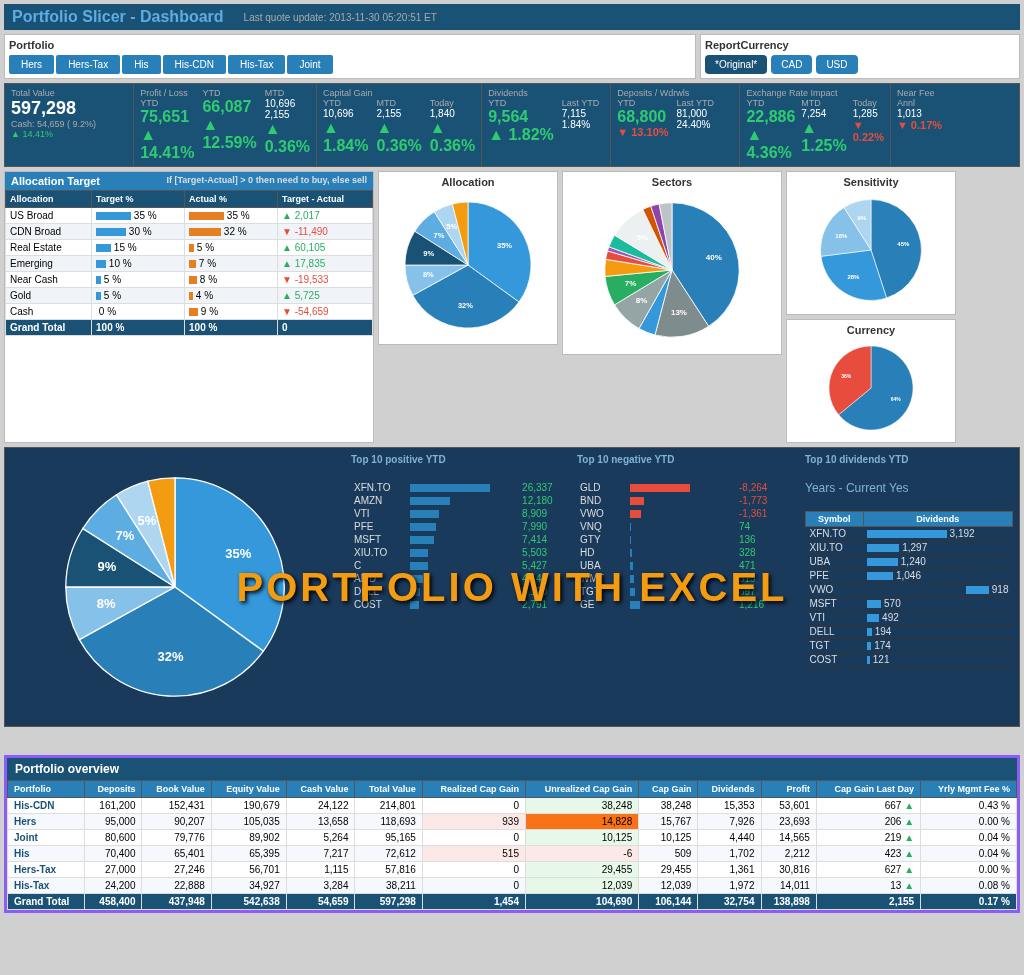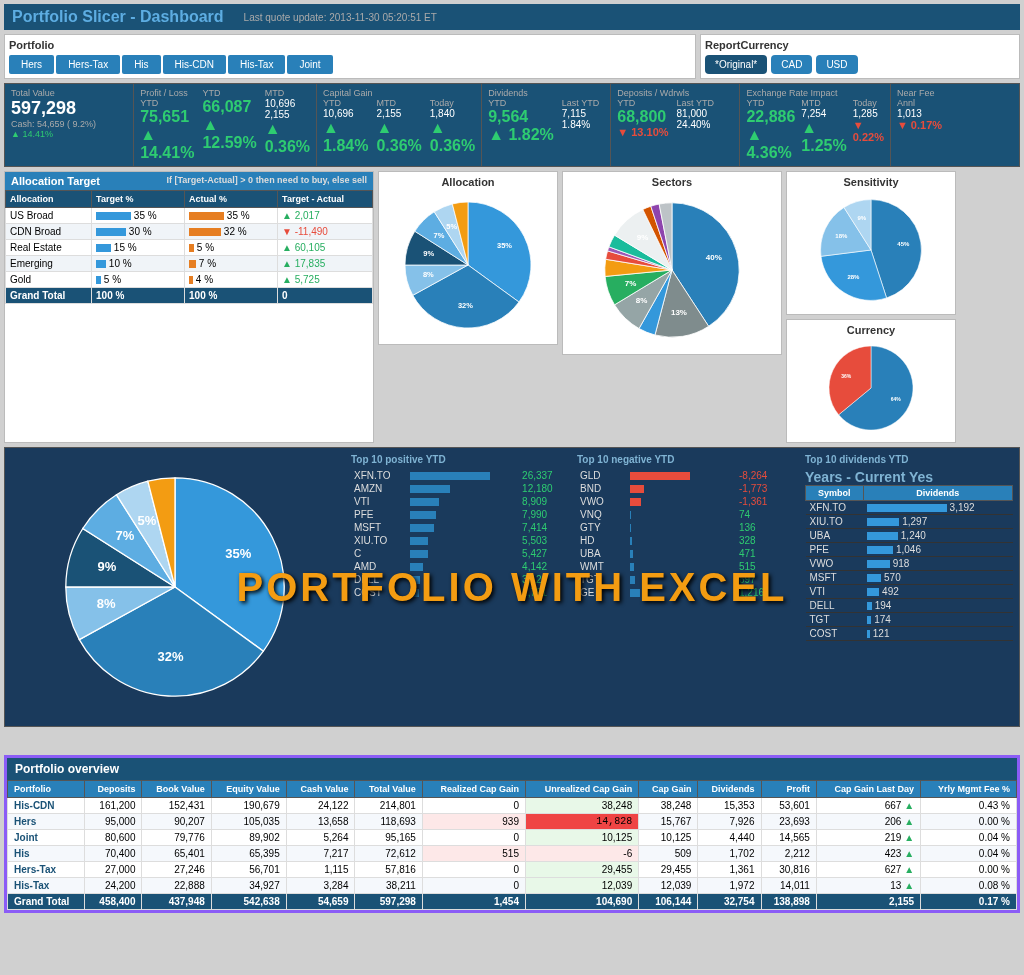--- a/index.html
+++ b/index.html
@@ -61,21 +61,21 @@
     
     .holdings-section { display: flex; background: #1a3a5c; border: 1px solid #555; margin-bottom: 4px; min-height: 280px; position: relative; overflow: hidden; }
     .holdings-overlay { position: absolute; inset: 0; display: flex; flex-direction: column; align-items: center; justify-content: center; z-index: 2; }
     .overlay-line1 { font-size: 24px; font-weight: bold; color: white; text-shadow: 1px 1px 3px #000; letter-spacing: 2px; }
     .overlay-line2 { font-size: 40px; font-weight: bold; color: #f39c12; text-shadow: 2px 2px 4px #000; letter-spacing: 3px; }
     
     .holdings-left { width: 340px; padding: 6px; z-index: 1; }
     .holdings-center { flex: 1; padding: 6px; z-index: 1; }
     .holdings-right { width: 220px; padding: 6px; z-index: 1; }
     
-    .hold-section-title { color: #7fb3d3; font-size: 10px; font-weight: bold; margin-bottom: 4px; }
+    .hold-section-title { color: #7fb3d3; font-size: 10px; font-weight: bold; margin-bottom: 16px; }
     .hold-table { width: 100%; border-collapse: collapse; font-size: 10px; color: #ddd; }
     .hold-table td { padding: 1px 3px; }
     .hold-table .val-pos { color: #2ecc71; }
     .hold-table .val-neg { color: #e74c3c; }
     .hold-bar { display: inline-block; height: 8px; background: #2980b9; vertical-align: middle; }
     .hold-bar-red { background: #e74c3c; }
     
     
     .div-table { width: 100%; border-collapse: collapse; font-size: 10px; color: #ddd; }
     .div-table th { background: #2980b9; color: white; padding: 2px 4px; font-size: 9px; border: 1px solid #555; }
@@ -269,24 +269,36 @@
     <td><span style="display:inline-block;width:5px;height:8px;background:#e67e22;vertical-align:middle;"></span> 5 %</td>
     <td style="color:#27ae60;">▲ 60,105</td>
   </tr>
             <tr>
     <td>Emerging</td>
     <td><span style="display:inline-block;width:10px;height:8px;background:#3498db;vertical-align:middle;"></span> 10 %</td>
     <td><span style="display:inline-block;width:7px;height:8px;background:#e67e22;vertical-align:middle;"></span> 7 %</td>
     <td style="color:#27ae60;">▲ 17,835</td>
   </tr>
             <tr>
+    <td>Near Cash</td>
+    <td><span style="display:inline-block;width:5px;height:8px;background:#3498db;vertical-align:middle;"></span> 5 %</td>
+    <td><span style="display:inline-block;width:8px;height:8px;background:#e67e22;vertical-align:middle;"></span> 8 %</td>
+    <td style="color:#e74c3c;">▼ -19,533</td>
+  </tr>
+            <tr>
     <td>Gold</td>
     <td><span style="display:inline-block;width:5px;height:8px;background:#3498db;vertical-align:middle;"></span> 5 %</td>
     <td><span style="display:inline-block;width:4px;height:8px;background:#e67e22;vertical-align:middle;"></span> 4 %</td>
     <td style="color:#27ae60;">▲ 5,725</td>
+  </tr>
+            <tr>
+    <td>Cash</td>
+    <td><span style="display:inline-block;width:0px;height:8px;background:#3498db;vertical-align:middle;"></span> 0 %</td>
+    <td><span style="display:inline-block;width:9px;height:8px;background:#e67e22;vertical-align:middle;"></span> 9 %</td>
+    <td style="color:#e74c3c;">▼ -54,659</td>
   </tr>
             <tr class="grand-total">
   <td>Grand Total</td>
   <td>100 %</td>
   <td>100 %</td>
   <td>0</td>
 </tr>
           </tbody>
       </table>
     </div>
@@ -502,21 +514,21 @@
     <td class="val-pos">1,216</td>
   </tr>
               </tbody>
           </table>
         </div>
       </div>
     </div>
 
     <div class="holdings-right">
       <div class="hold-section-title">Top 10 dividends YTD</div>
-      <div style="color:#7fb3d3; font-size:14px; margin-bottom:0;font-weight:bold;">Years - Current Yes</div>
+      <div style="color:#7fb3d3; font-size:12px; margin-bottom:16px;">Years - Current Yes</div>
       <table class="div-table">
         <thead>
           <tr>
             <th>Symbol</th>
             <th>Dividends</th>
           </tr>
         </thead>
         <tbody id="div-tbody">
             <tr>
     <td style="color:#ddd;">XFN.TO</td>
@@ -537,21 +549,21 @@
     </td>
   </tr>
             <tr>
     <td style="color:#ddd;">PFE</td>
     <td style="color:#ddd;">
       <span class="div-bar" style="width:26.15px;"></span> 1,046
     </td>
   </tr>
             <tr>
     <td style="color:#ddd;">VWO</td>
-    <td style="color:#ddd;">
+    <td style="color:#ddd;text-align:right;">
       <span class="div-bar" style="width:22.95px;"></span> 918
     </td>
   </tr>
             <tr>
     <td style="color:#ddd;">MSFT</td>
     <td style="color:#ddd;">
       <span class="div-bar" style="width:14.25px;"></span> 570
     </td>
   </tr>
             <tr>
@@ -620,21 +632,21 @@
     <td>0.43 %</td>
   </tr>
           <tr>
     <td>Hers</td>
     <td>95,000</td>
     <td>90,207</td>
     <td>105,035</td>
     <td>13,658</td>
     <td>118,693</td>
     <td style="background:#fde8e8;">939</td>
-    <td style="background:#ef4444;font-family:Liberation Mono, monospace;">14,828</td>
+    <td style="background:#f97316;">14,828</td>
     <td>15,767</td>
     <td>7,926</td>
     <td>23,693</td>
     <td>206 <span style="color:#27ae60;">▲</span></td>
     <td>0.00 %</td>
   </tr>
           <tr>
     <td>Joint</td>
     <td>80,600</td>
     <td>79,776</td>

